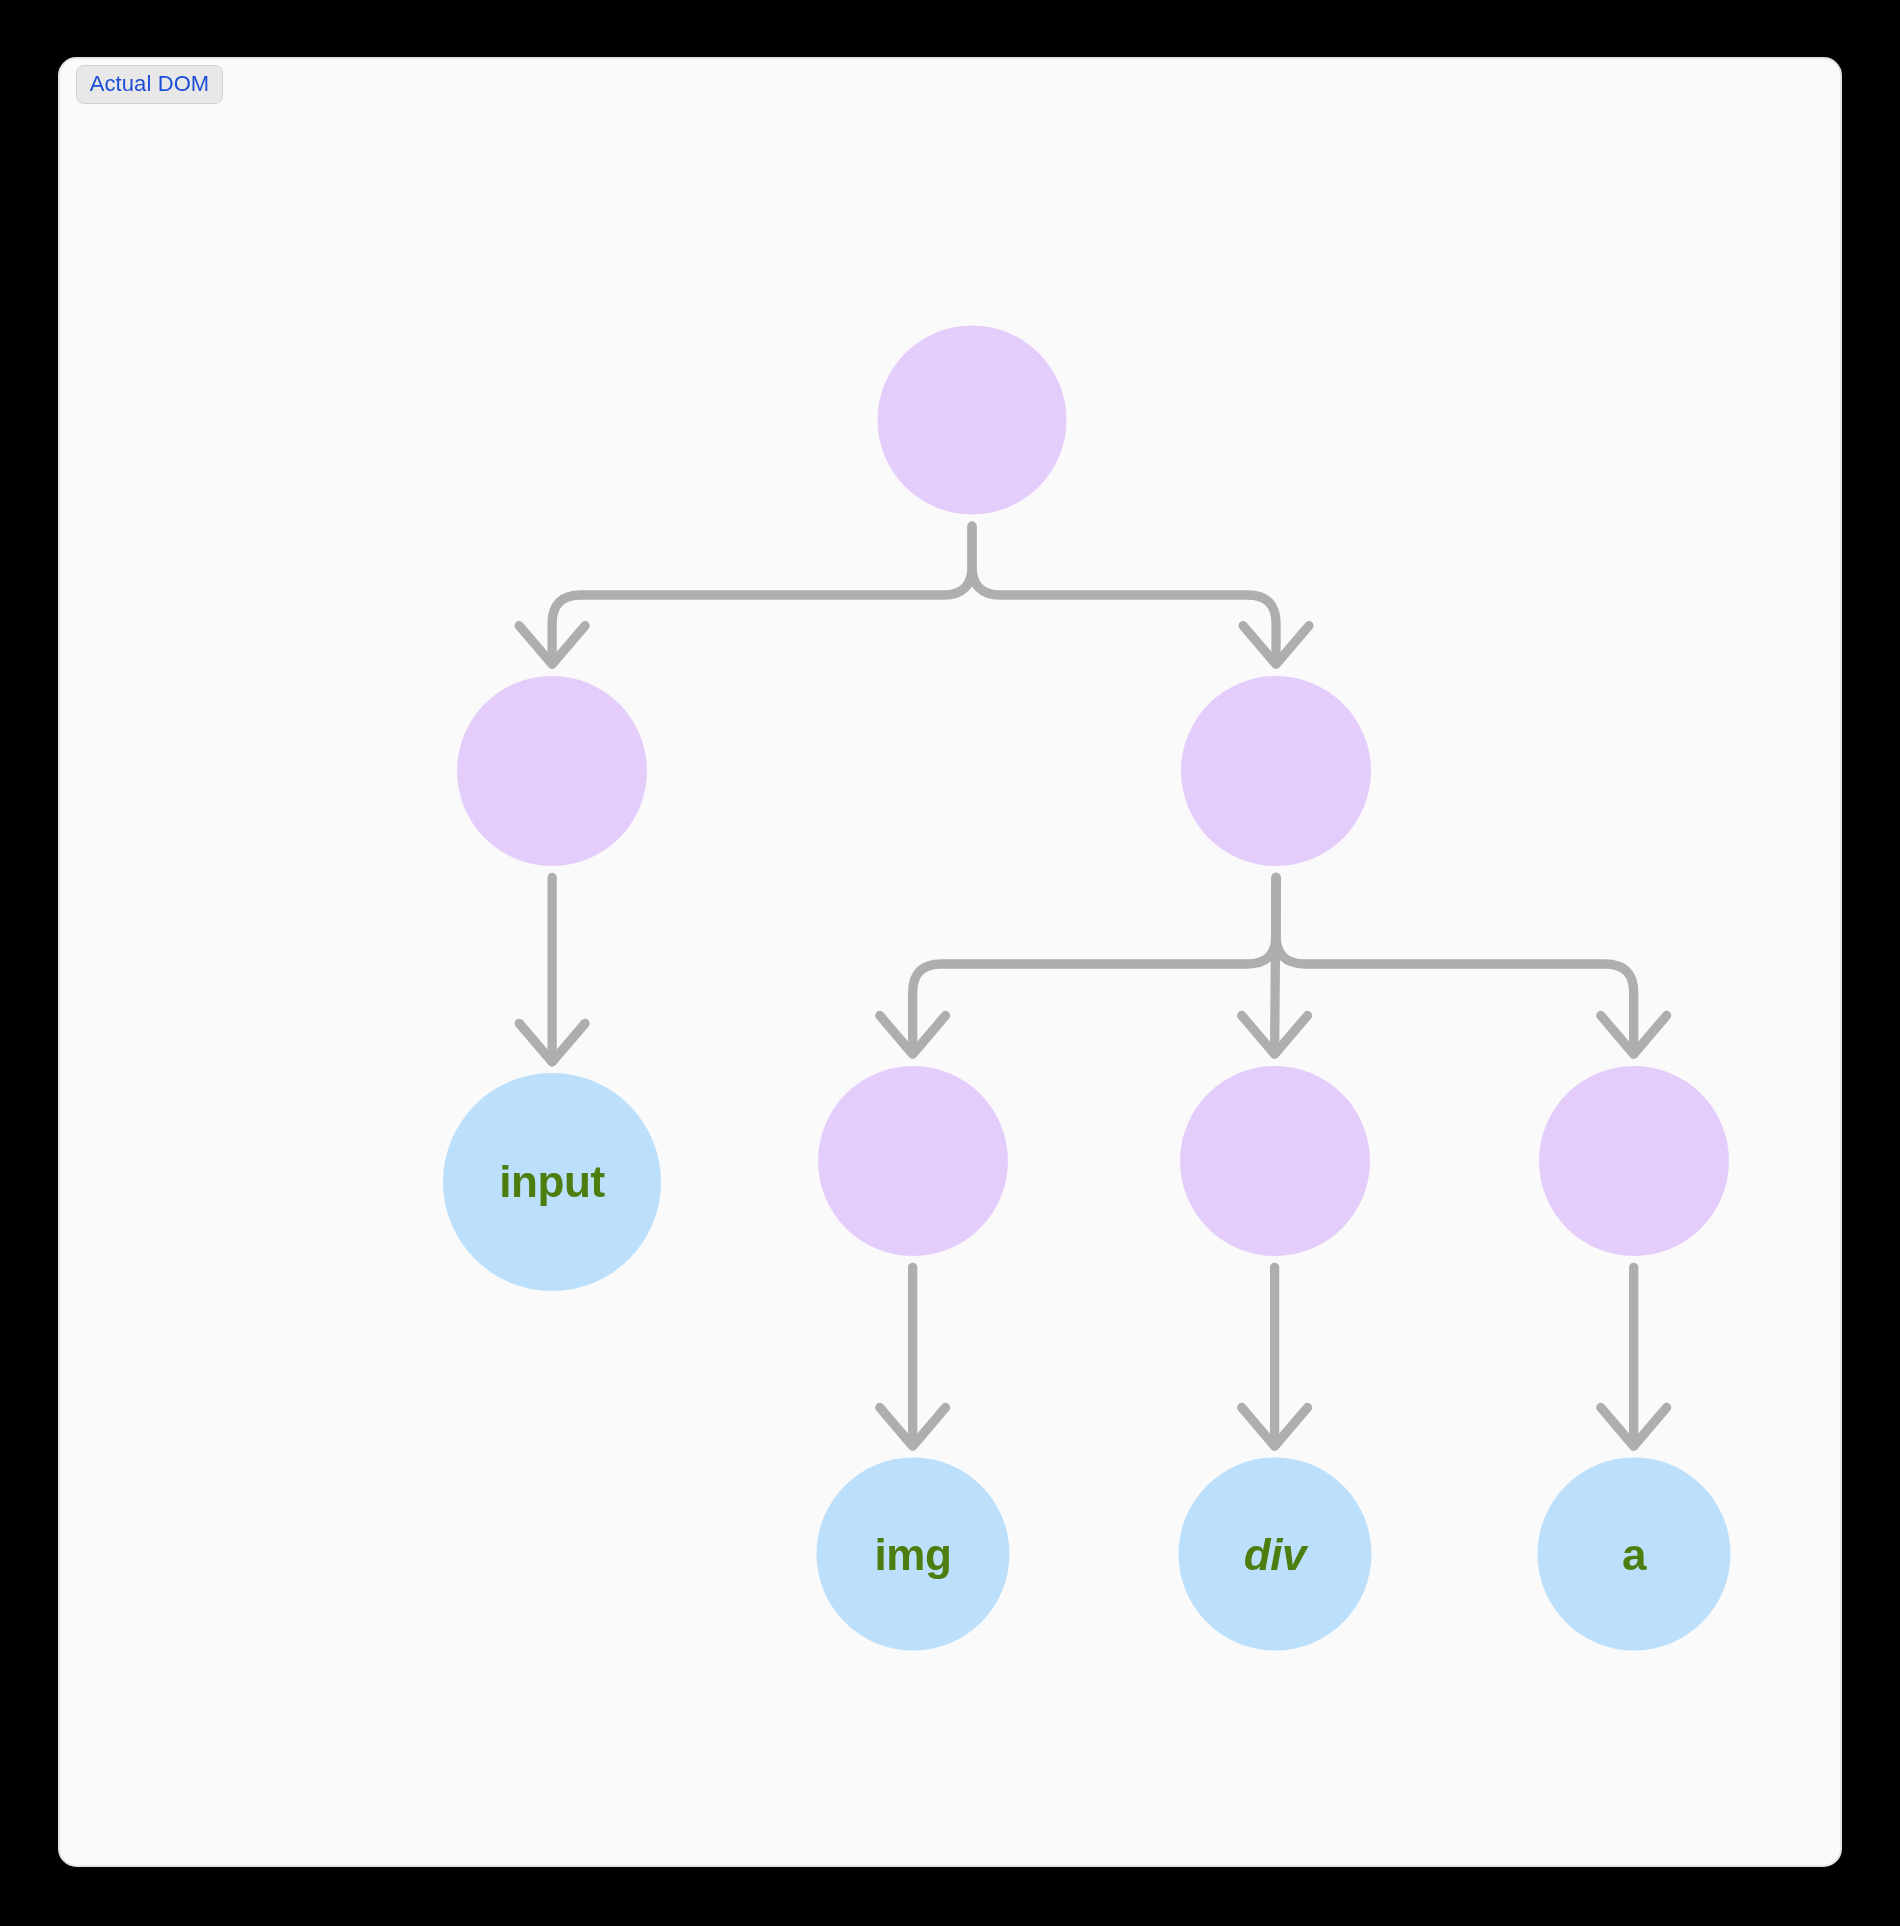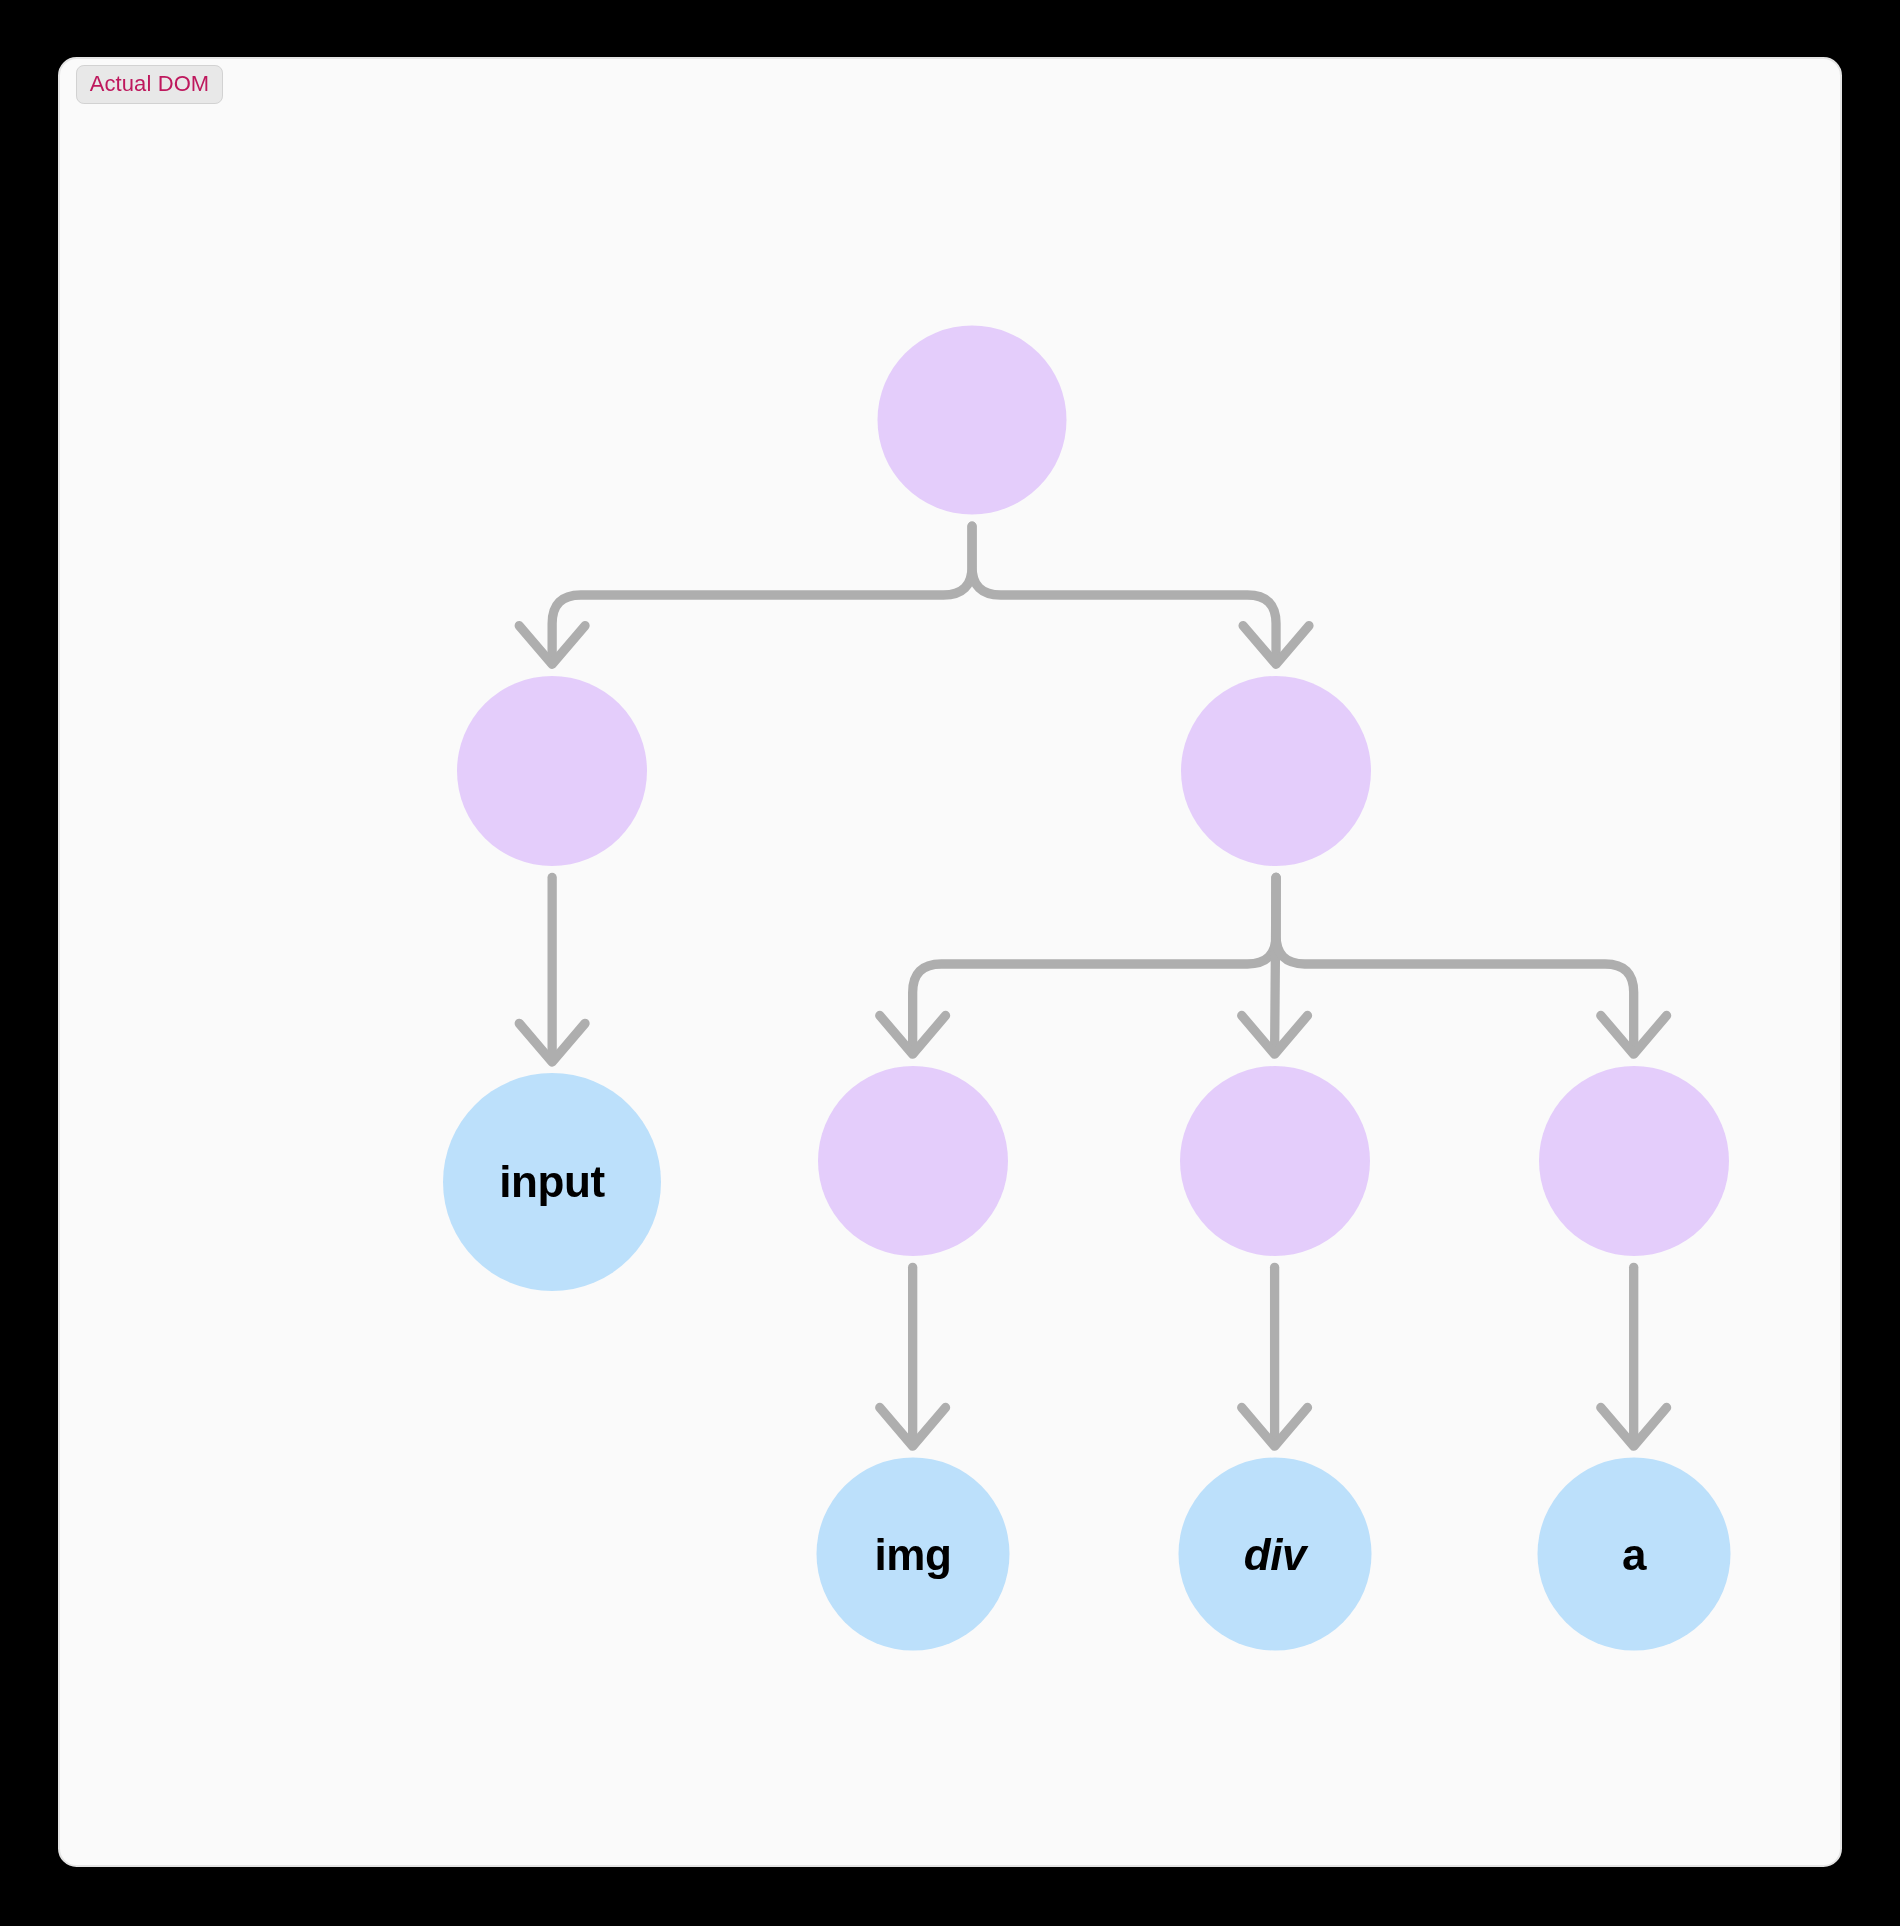--- a/index.html
+++ b/index.html
@@ -36,21 +36,21 @@
   #panel-badge {
     position: absolute;
     left: 15.7px;
     top: 5.7px;
     padding: 6.4px 13px 7.9px 13px;
     background: #E8E8E8;
     border: 1.4px solid #D2D2D2;
     border-radius: 7.9px;
     font-size: 22px;
     line-height: 1.05;
-    color: #be185d;
+    color: #1d4ed8;
     letter-spacing: 0.1px;
     white-space: nowrap;
     z-index: 40;
     font-family: "Liberation Sans", sans-serif;
   }
 
   
   #edge-layer {
     position: absolute;
     left: 0;
@@ -70,21 +70,21 @@
     z-index: 20;
     transform: translate(-50%, -50%);
   }
   .node-branch { background: #E4CDFB; }
   .node-leaf   { background: #BCE0FB; }
 
   .node-label {
     font-family: "Liberation Sans", sans-serif;
     font-weight: 700;
     font-size: 44px;
-    color: #000000;
+    color: #4d7c0f;
     line-height: 1;
     letter-spacing: -0.4px;
     user-select: none;
   }
 </style>
 </head>
 <body>
 
 <div id="stage">
 

